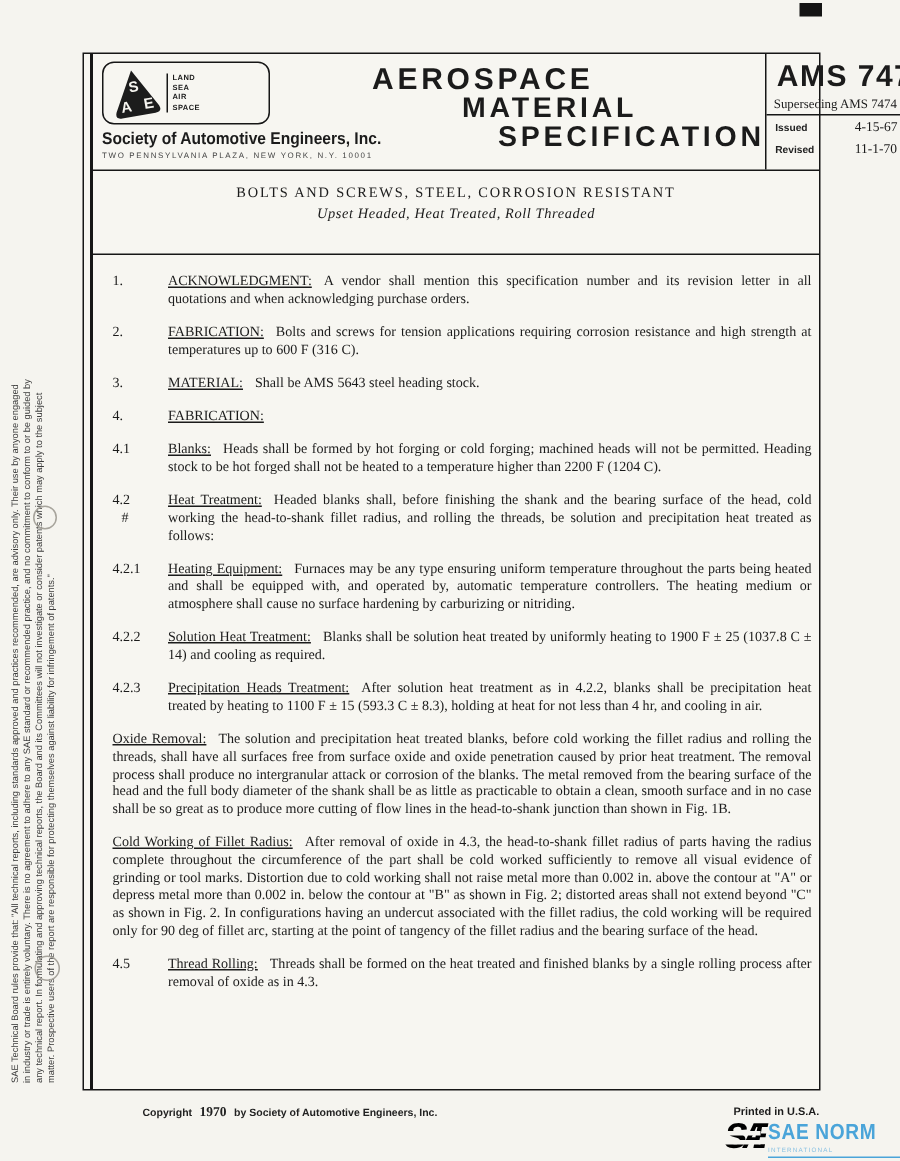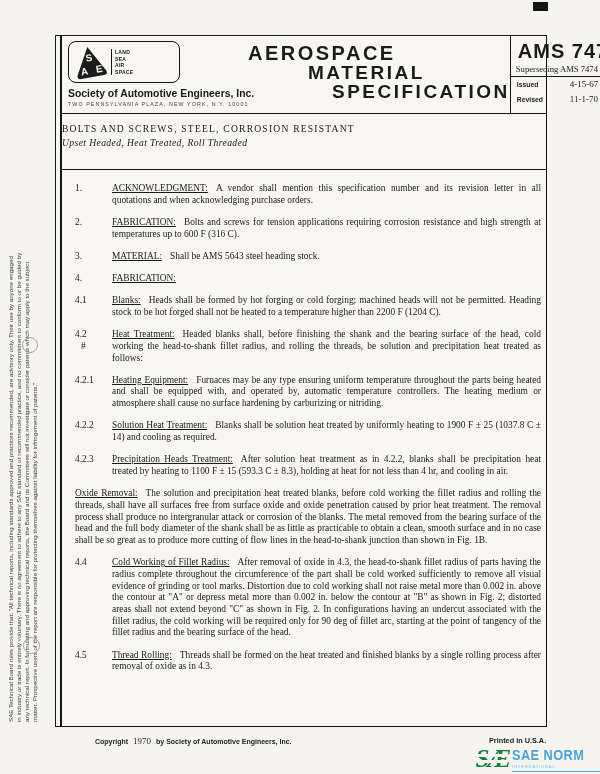--- a/index.html
+++ b/index.html
@@ -48,41 +48,41 @@
   .tw-3 { font-size:19px; margin-left:112px; }
 
   .ams-box { width:132px; border-left:1.5px solid #161616; }
   .ams-number { font-family:"Liberation Sans", sans-serif; font-weight:bold; font-size:20px; letter-spacing:1px; padding:4px 0 0 7px; white-space:nowrap; }
   .ams-superseding { font-size:8.6px; padding:1px 0 2px 5px; border-bottom:1.5px solid #161616; white-space:nowrap; }
   .ams-row { display:flex; align-items:baseline; padding:2px 0 0 6px; height:15px; }
   .ams-label { font-family:"Liberation Sans", sans-serif; font-weight:bold; font-size:6.8px; width:34px; color:#222; }
   .ams-value { font-size:9px;margin-left:19px; }
 
   
-  .title-block { position:absolute; left:6px; right:0; top:78px; height:56px; border-bottom:1.5px solid #161616; text-align:left; padding-top:9px; }
+  .title-block { position:absolute; left:6px; right:0; top:78px; height:56px; border-bottom:1.5px solid #161616; text-align:center; padding-top:9px; }
   .doc-title-1 { font-size:9.6px; letter-spacing:1.2px; }
   .doc-title-2 { font-size:9.6px; letter-spacing:.4px; margin-top:3px;font-style:italic; }
 
   
   .body-area { position:absolute; left:6px; right:0; top:134px; bottom:0; padding:13px 5px 0 13px; }
   .sec { display:flex; margin-bottom:10.5px; font-size:9.4px; line-height:11.7px; }
   .num { width:37px; flex-shrink:0; }
   .num .n { display:block; }
   .num .marker { display:block; padding-left:6px; }
   .txt { flex:1; text-align:justify; }
   .hd { text-decoration:underline; margin-right:8px; }
 
   
   .footer-copyright { position:absolute; left:95px; top:736px; font-family:"Liberation Sans", sans-serif; font-size:7px; font-weight:bold; color:#222; }
-  .footer-copyright .year { font-family:"Liberation Serif", serif; font-size:9px; font-weight:normal; margin:0 5px; }
+  .footer-copyright .year { font-family:"Liberation Serif", serif; font-size:9px; font-weight:bold; margin:0 5px; }
   .printed { position:absolute; left:466px; top:736px; font-family:"Liberation Sans", sans-serif; font-size:7.3px; font-weight:bold;padding-left:23px; }
 
   
   .watermark { position:absolute; right:-4px; bottom:2px; display:flex; align-items:flex-start; }
-  .wm-sae { position:relative; font-family:Liberation Serif, serif; font-weight:bold; font-style:italic; font-size:25px; line-height:22px; color:#15803d; letter-spacing:-2px; }
+  .wm-sae { position:relative; font-family:Liberation Mono, monospace; font-weight:bold; font-style:italic; font-size:25px; line-height:22px; color:#000000; letter-spacing:-2px; }
   .wm-stripe { position:absolute; left:-1px; right:2px; height:2.5px; background:#f5f4ef; }
   .wm-right { margin-left:3px; }
   .wm-name { font-family:"Liberation Sans", sans-serif; font-weight:bold; font-size:14.5px; line-height:14px; color:#4aa4d9; letter-spacing:.5px; transform:scaleX(.88); transform-origin:left; white-space:nowrap; }
   .wm-int { font-family:"Liberation Sans", sans-serif; font-size:4.2px; letter-spacing:.8px; color:#85bfe2; margin-top:2px; }
   .wm-rule { border-top:1px solid #4aa4d9; margin-top:2px; width:92px; }
 
   
   .emblem { width:36px; height:36px; }
 </style>
 </head>
@@ -221,24 +221,20 @@
           <span class="marker"></span>
         </div>
       <div class="txt"><span class="hd">Precipitation Heads Treatment:</span><span>After solution heat treatment as in 4.2.2, blanks shall be precipitation heat treated by heating to 1100 F ± 15 (593.3 C ± 8.3), holding at heat for not less than 4 hr, and cooling in air.</span></div>
     </div>
 
     <div class="sec">
       <div class="txt"><span class="hd">Oxide Removal:</span><span>The solution and precipitation heat treated blanks, before cold working the fillet radius and rolling the threads, shall have all surfaces free from surface oxide and oxide penetration caused by prior heat treatment. The removal process shall produce no intergranular attack or corrosion of the blanks. The metal removed from the bearing surface of the head and the full body diameter of the shank shall be as little as practicable to obtain a clean, smooth surface and in no case shall be so great as to produce more cutting of flow lines in the head-to-shank junction than shown in Fig. 1B.</span></div>
     </div>
 
     <div class="sec">
-      <div class="num">
-          <span class="n">4.4</span>
-          <span class="marker"></span>
-        </div>
       <div class="txt"><span class="hd">Cold Working of Fillet Radius:</span><span>After removal of oxide in 4.3, the head-to-shank fillet radius of parts having the radius complete throughout the circumference of the part shall be cold worked sufficiently to remove all visual evidence of grinding or tool marks. Distortion due to cold working shall not raise metal more than 0.002 in. above the contour at "A" or depress metal more than 0.002 in. below the contour at "B" as shown in Fig. 2; distorted areas shall not extend beyond "C" as shown in Fig. 2. In configurations having an undercut associated with the fillet radius, the cold working will be required only for 90 deg of fillet arc, starting at the point of tangency of the fillet radius and the bearing surface of the head.</span></div>
     </div>
 
     <div class="sec">
       <div class="num">
           <span class="n">4.5</span>
           <span class="marker"></span>
         </div>
       <div class="txt"><span class="hd">Thread Rolling:</span><span>Threads shall be formed on the heat treated and finished blanks by a single rolling process after removal of oxide as in 4.3.</span></div>
     </div>

